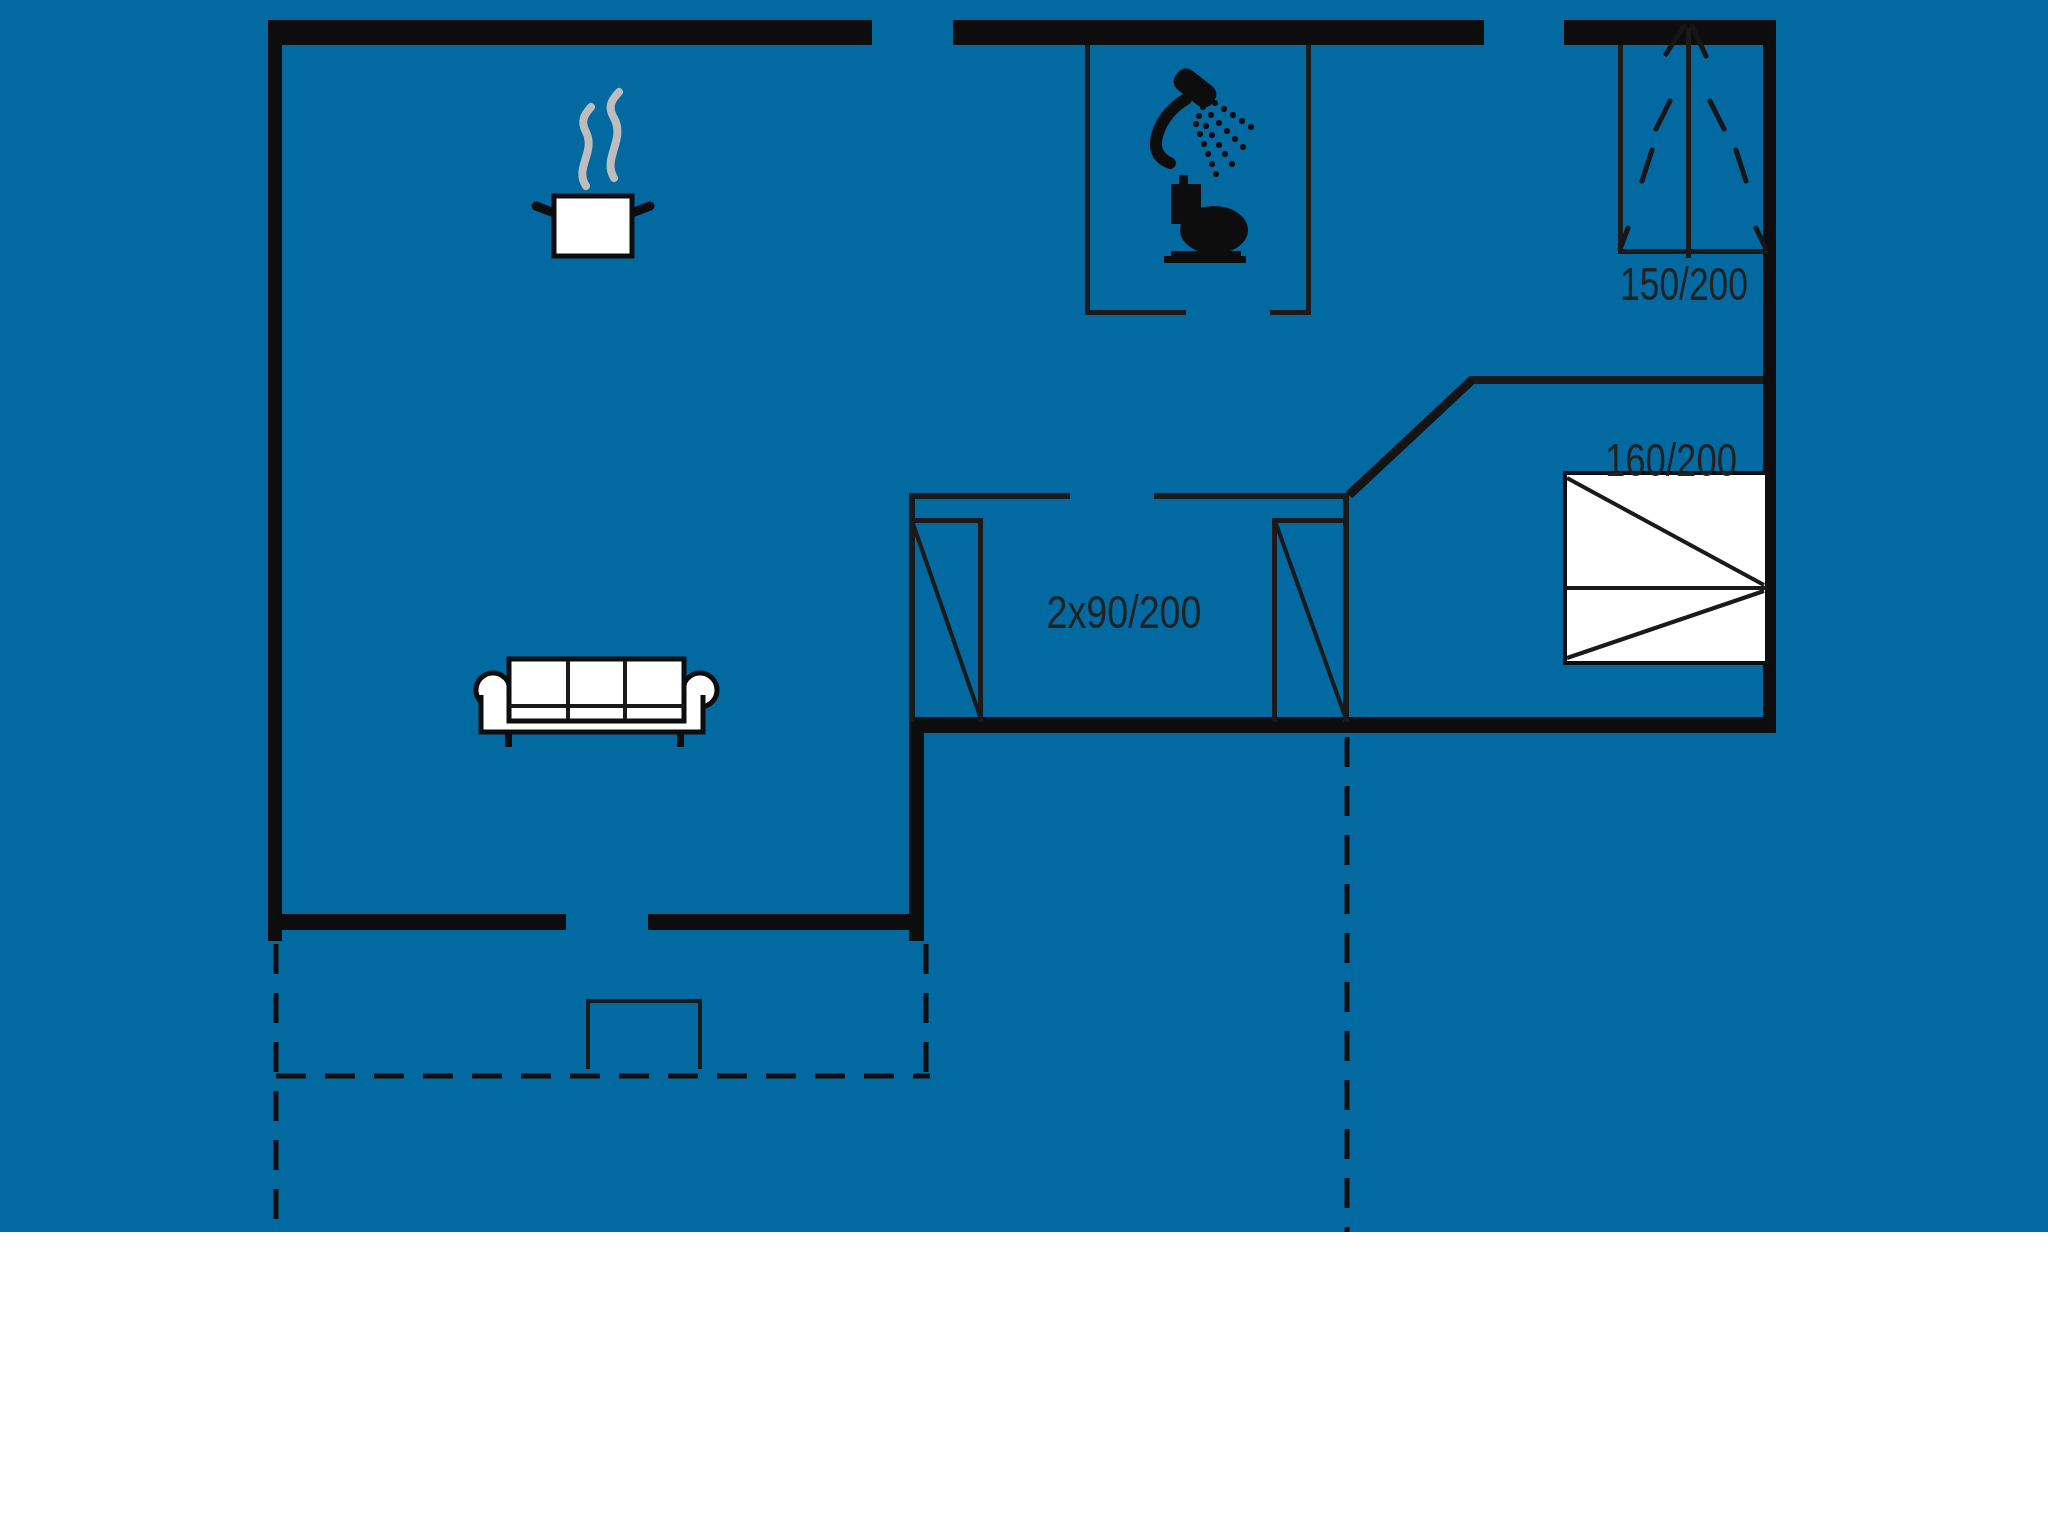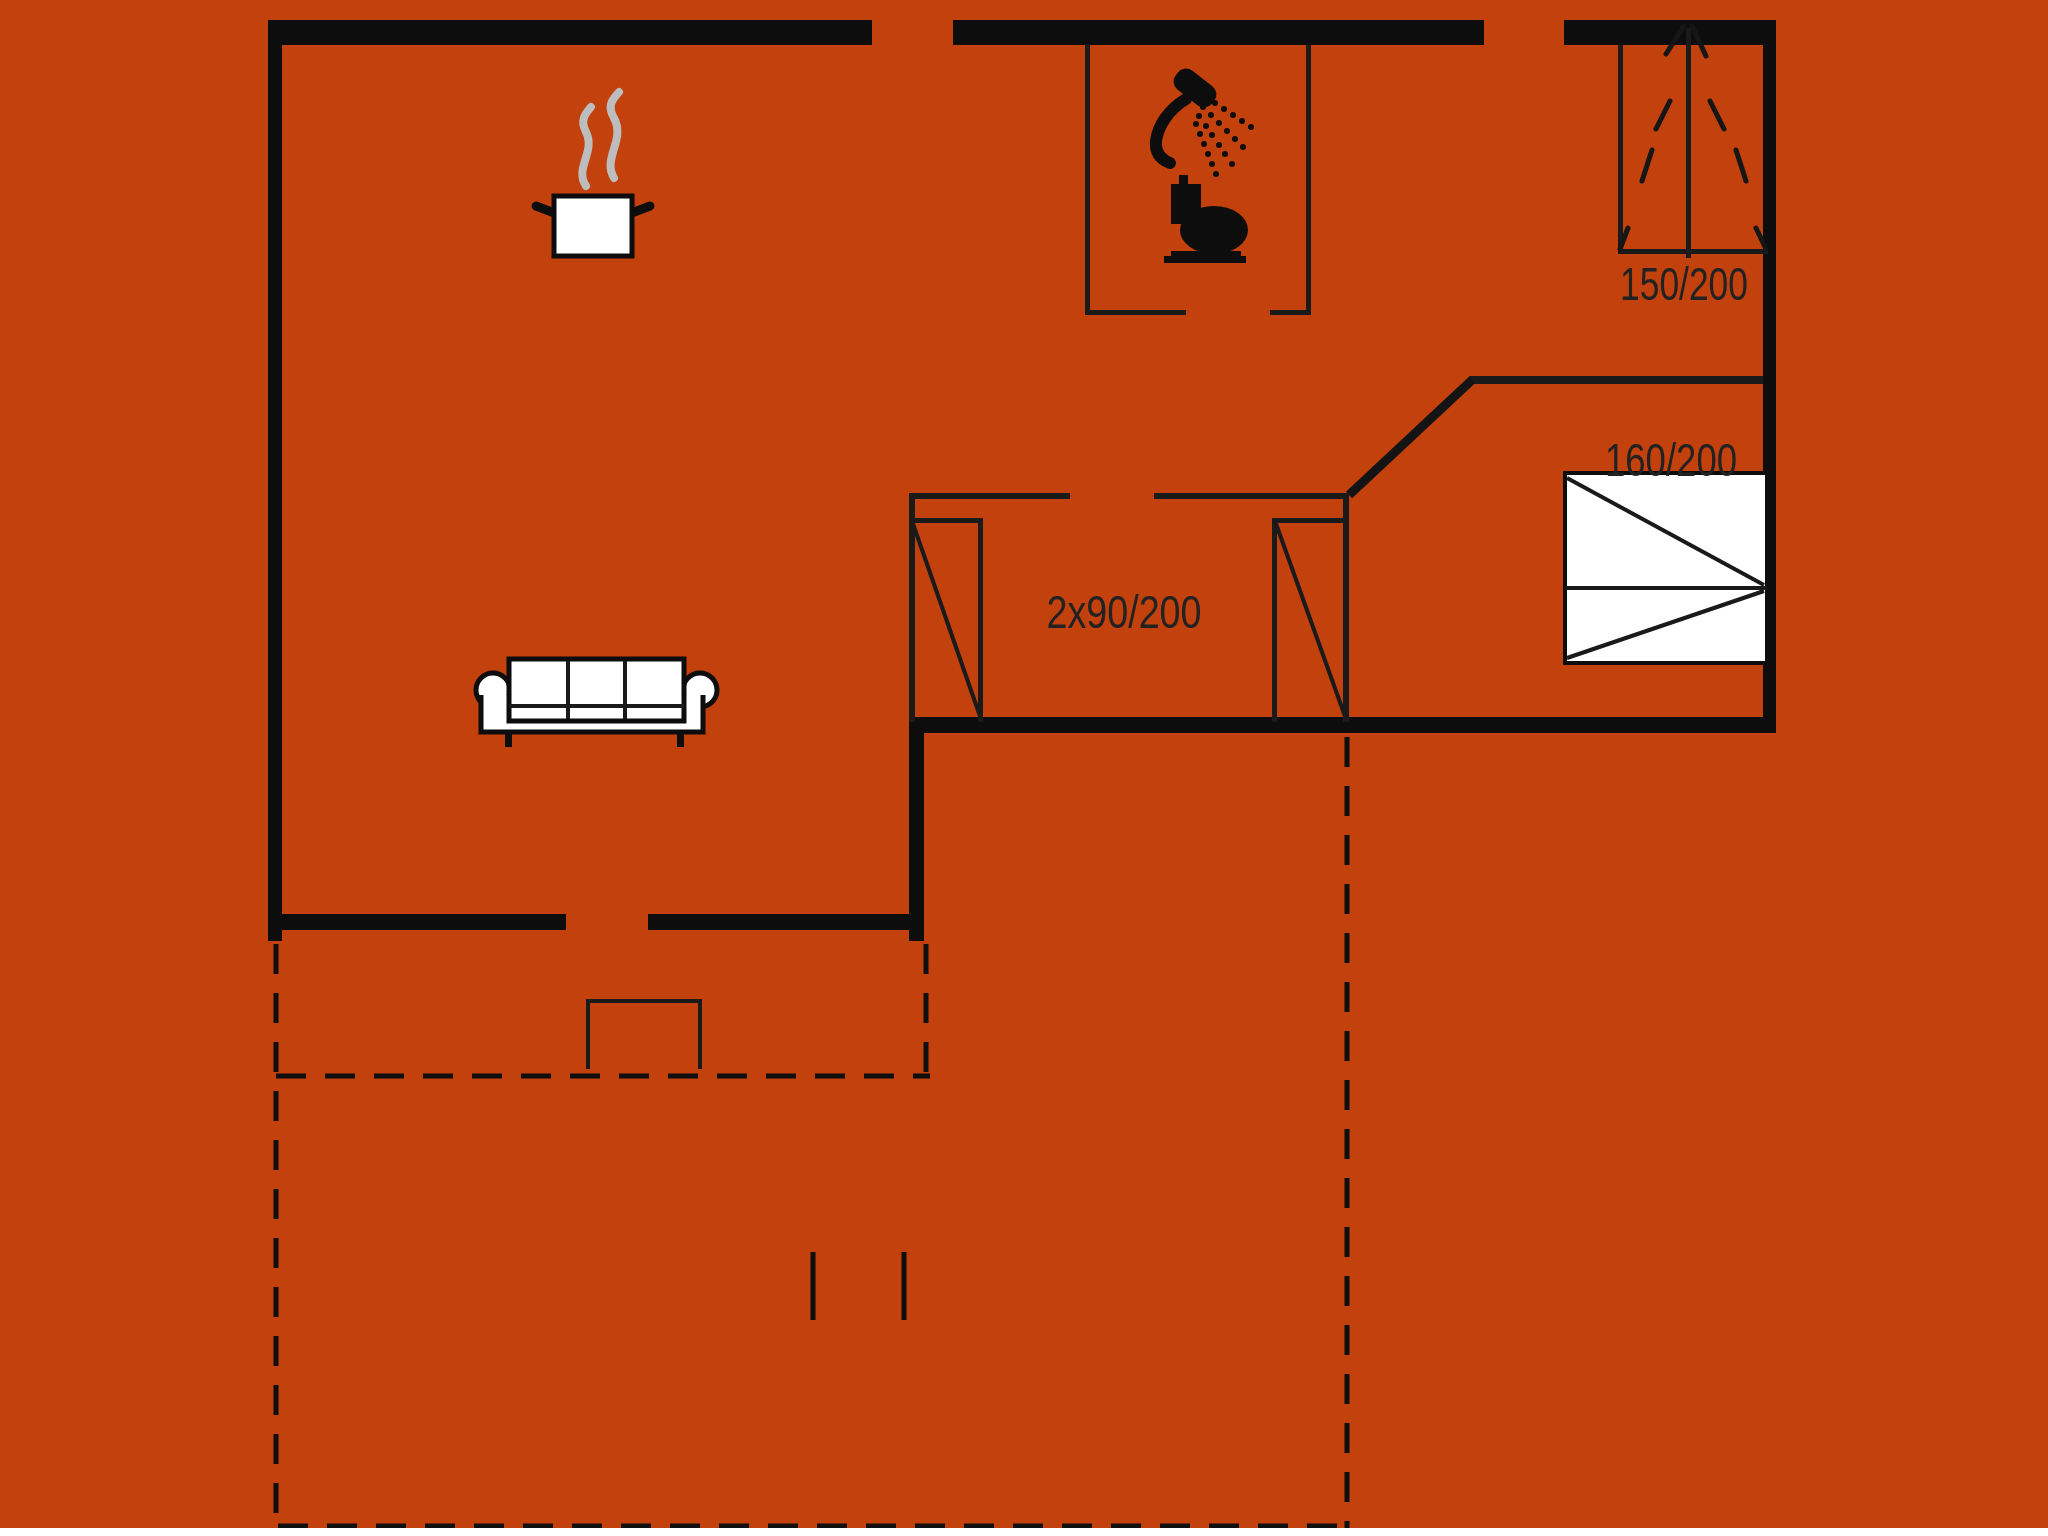--- a/index.html
+++ b/index.html
@@ -1,16 +1,16 @@
 <!DOCTYPE html>
 <html><head>
 <meta charset="utf-8">
 <style>
   html,body{margin:0;padding:0;background:#ffffff;}
-  .stage{position:relative;width:2048px;height:1528px;background:#c2410c;overflow:hidden;
+  .stage{position:relative;width:2048px;height:1232px;background:#0369a1;overflow:hidden;
          font-family:"Liberation Sans",sans-serif;}
   svg{display:block;}
   .wall{fill:#0d0d0d;}
   .thin{fill:#1a1a1a;}
   .s4{stroke:#1a1a1a;stroke-width:4;fill:none;}
   .s9{stroke:#141414;stroke-width:9;fill:none;}
   .jamb{stroke:#1a1a1a;stroke-width:4;fill:none;}
   .dash{stroke:#0f0f0f;stroke-width:5;stroke-dasharray:30 19;fill:none;}
   .shortdash{stroke:#0f0f0f;stroke-width:5;fill:none;}
   .wdash{stroke:#161616;stroke-width:5;fill:none;stroke-linecap:round;}

